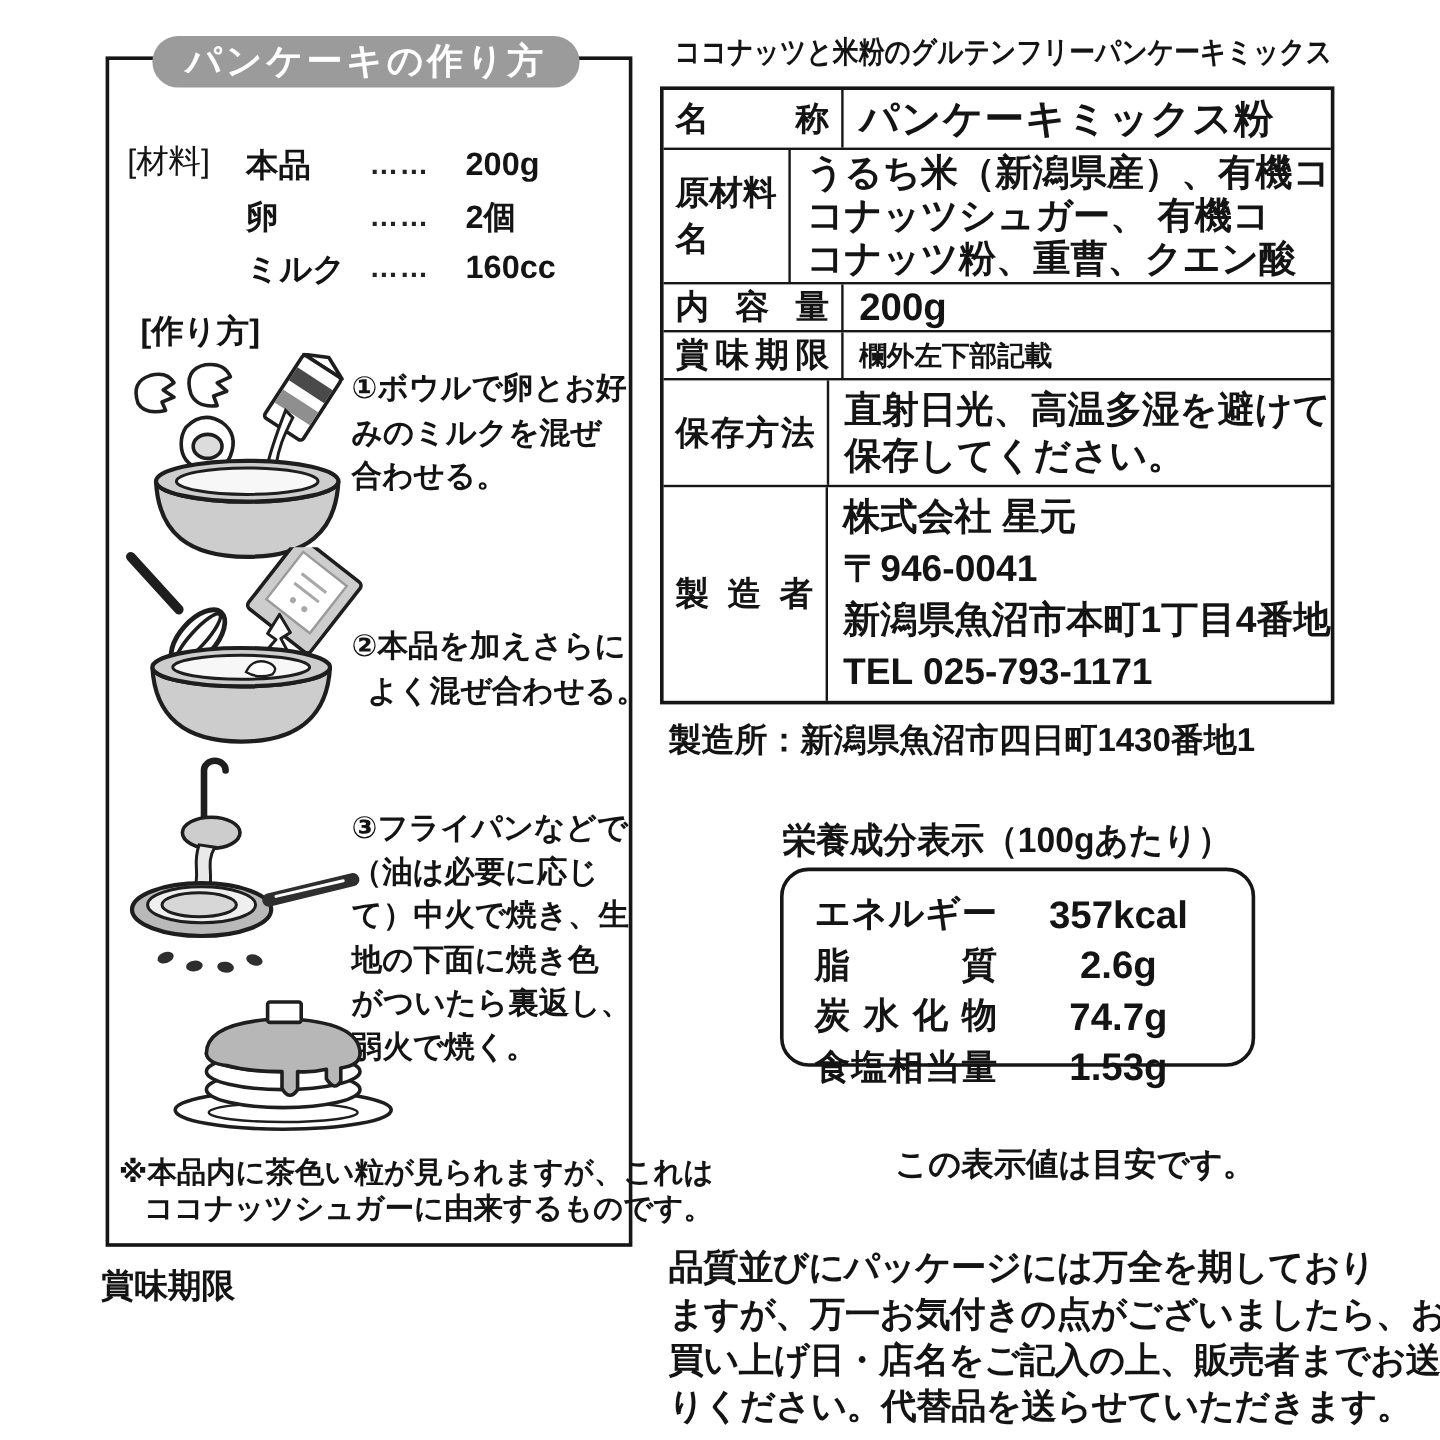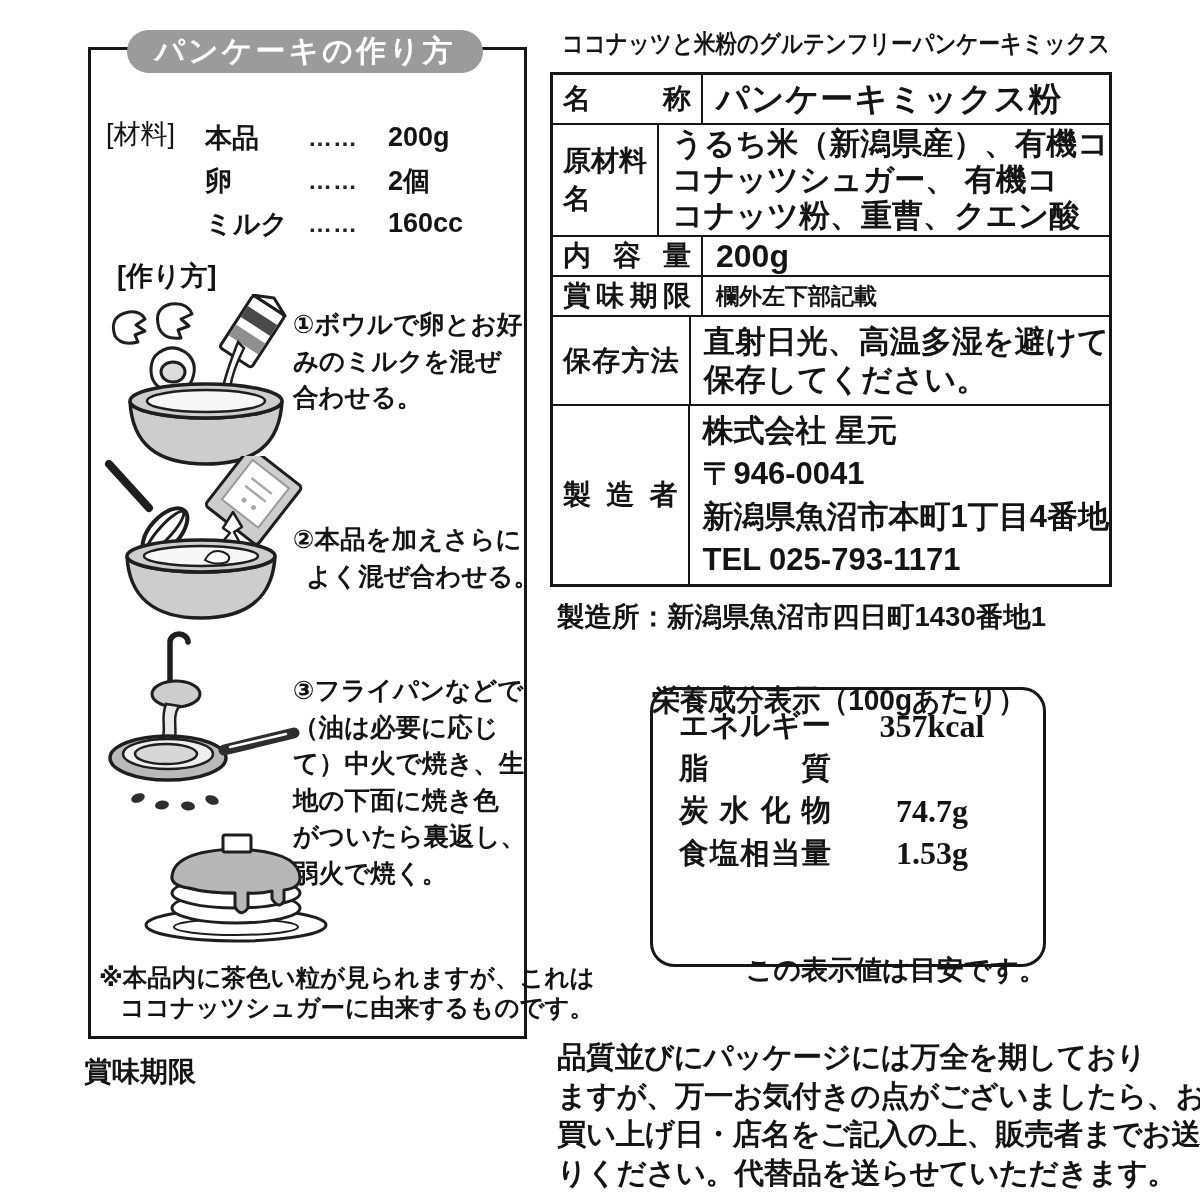--- a/index.html
+++ b/index.html
@@ -39,22 +39,22 @@
   .info-value{flex:1;display:flex;flex-direction:column;justify-content:center;padding-left:13px;}
   .r0{height:48px;}  .r0 .info-value div{font-size:33px;font-weight:600;letter-spacing:1px;}
   .r1{height:110px;} .r1 .info-value div{font-size:31px;font-weight:600;line-height:36px;}
   .r2{height:38px;}  .r2 .info-value div{font-size:32px;font-weight:600;}
   .r3{height:38px;}  .r3 .info-value div{font-size:23px;font-weight:600;}
   .r4{height:87px;}  .r4 .info-value div{font-size:31px;font-weight:600;line-height:38px;}
   .r5{height:178px;} .r5 .info-value div{font-size:31px;font-weight:600;line-height:43px;}
   .manufactory-line{left:557px;top:599px;font-size:27.5px;font-weight:600;}
   .nutrition-title{left:652px;top:681px;font-size:29.5px;font-weight:700;transform:scaleX(0.95);
                    transform-origin:left top;white-space:nowrap;}
-  .nutrition-box{left:650px;top:687px;width:396px;height:280px;border:3px solid #161616;border-radius:24px;
-                 box-sizing:border-box;padding:15px 18px 0 26px;font-family:Liberation Serif, serif;}
+  .nutrition-box{left:650px;top:723px;width:396px;height:166px;border:3px solid #161616;border-radius:24px;
+                 box-sizing:border-box;padding:15px 18px 0 26px;}
   .nut-row{display:flex;justify-content:space-between;height:42.5px;align-items:center;}
   .nut-label{width:152px;font-size:29.5px;font-weight:600;text-align:justify;text-align-last:justify;}
   .nut-value{width:186px;text-align:center;font-size:32px;font-weight:600;}
   .nutrition-footnote{left:650px;top:952px;width:396px;text-align:right;font-size:27px;font-weight:600;}
   .quality-note{left:557px;top:1038px;font-size:29.5px;font-weight:600;line-height:38.7px;letter-spacing:-0.5px;}
 </style>
 </head>
 <body>
 
 <div class="abs left-box"></div>
@@ -237,20 +237,21 @@
 
 <div class="abs nutrition-title">栄養成分表示（100gあたり）</div>
 
 <div class="abs nutrition-box">
   <div class="nut-row">
     <div class="nut-label">エネルギー</div>
     <div class="nut-value">357kcal</div>
   </div>
   <div class="nut-row">
     <div class="nut-label">脂質</div>
+    <div class="nut-value">2.6g</div>
   </div>
   <div class="nut-row">
     <div class="nut-label">炭水化物</div>
     <div class="nut-value">74.7g</div>
   </div>
   <div class="nut-row">
     <div class="nut-label">食塩相当量</div>
     <div class="nut-value">1.53g</div>
   </div>
 </div>

